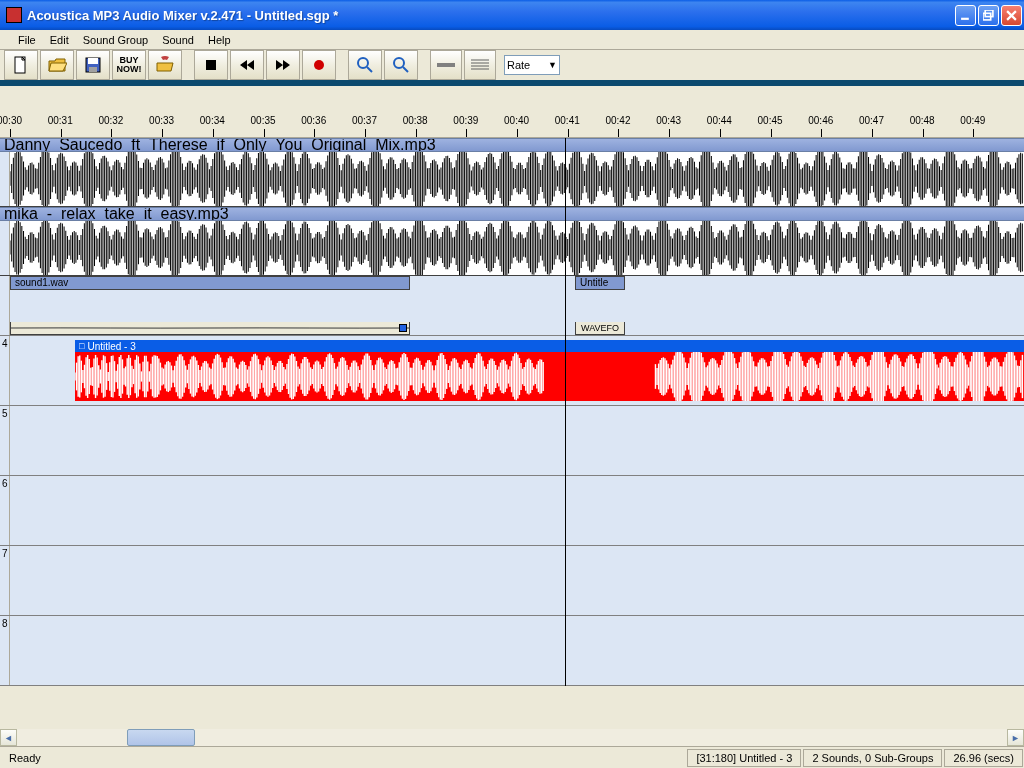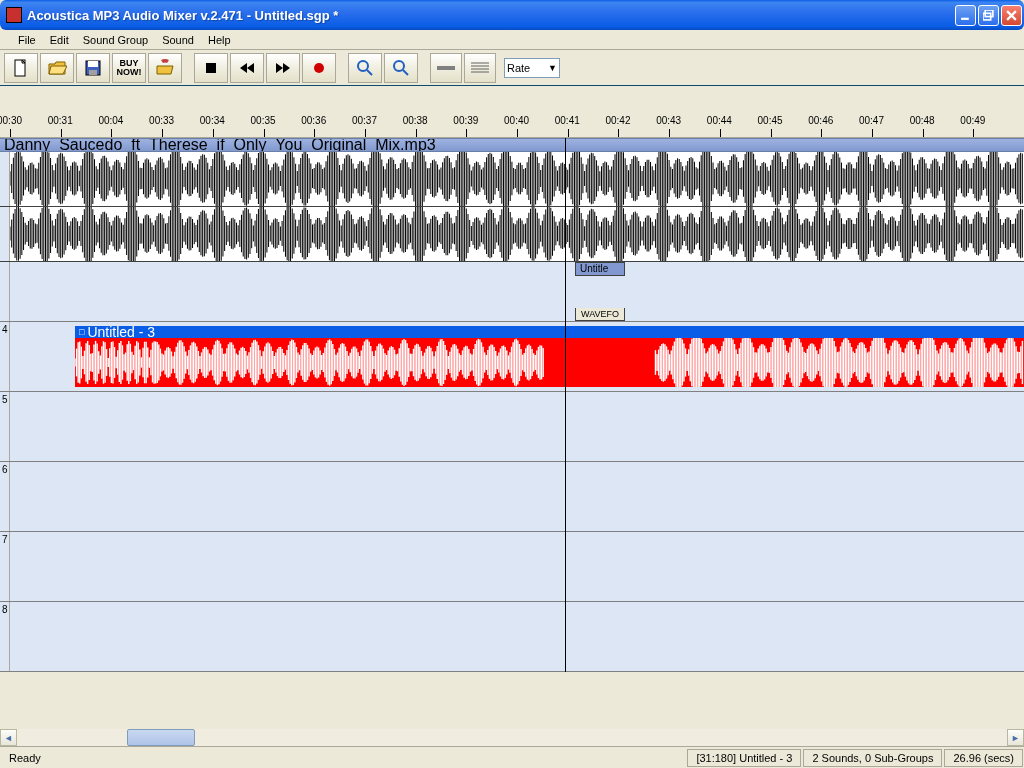--- a/index.html
+++ b/index.html
@@ -1,33 +1,33 @@
 <!DOCTYPE html>
 <html><head>
 <meta charset="utf-8">
 <style>
 * { margin:0; padding:0; box-sizing:border-box; }
 body { font-family:Tahoma,Arial,sans-serif; font-size:11px; background:#ece9d8; width:1024px; height:768px; overflow:hidden; position:relative; }
 
 
-.titlebar { background:linear-gradient(to bottom,#0a5de6 0%,#3d85f0 8%,#2b6fed 40%,#0a5de6 88%,#074bc0 100%); height:30px; display:flex; align-items:center; padding:0 2px 0 6px; color:#fff; font-weight:bold; font-size:13px;border-radius:6px; }
+.titlebar { background:linear-gradient(to bottom,#0a5de6 0%,#3d85f0 8%,#2b6fed 40%,#0a5de6 88%,#074bc0 100%); height:30px; display:flex; align-items:center; padding:0 2px 0 6px; color:#fff; font-weight:bold; font-size:13px; }
 .titlebar .app-icon { width:16px; height:16px; background:#c83030; margin-right:5px; border:1px solid #000; display:inline-block; }
 .titlebar .title-text { flex:1; text-shadow:1px 1px 1px rgba(0,0,0,0.3); }
 .winbtns { display:flex; gap:2px; }
 .winbtn { width:21px; height:21px; border-radius:3px; border:1px solid #fff; display:flex; align-items:center; justify-content:center; color:#fff; font-weight:bold; font-size:11px; cursor:pointer; }
 .winbtn.min, .winbtn.max { background:linear-gradient(to bottom,#6fa1f2,#2b6fed); }
 .winbtn.close { background:linear-gradient(to bottom,#f88070,#d64830); }
 .winbtn svg { width:11px; height:11px; }
 
 
 .menubar { background:#ece9d8; height:20px; display:flex; align-items:center; padding:0 18px; border-bottom:1px solid #aca899; }
 .menubar span { margin-right:14px; cursor:default; color:#000; }
 
 
-.toolbar { background:#ece9d8; height:36px; display:flex; align-items:center; padding:3px 4px; border-bottom:1px solid #0c4a6e; gap:2px; }
+.toolbar { background:#ece9d8; height:36px; display:flex; align-items:center; padding:3px 4px; border-bottom:6px solid #0c4a6e; gap:2px; }
 .tbtn { width:34px; height:30px; border:1px solid #aca899; background:linear-gradient(to bottom,#fff 0%,#f0eee0 50%,#e4e0c8 100%); display:flex; align-items:center; justify-content:center; cursor:pointer; }
 .tbtn.buy { font-size:9px; font-weight:bold; }
 .tbtn svg { width:20px; height:20px; }
 .tgap { width:8px; }
 .tstatic { height:30px; display:flex; align-items:center; padding:0 4px; border:1px solid #aca899; background:linear-gradient(to bottom,#fff 0%,#f0eee0 50%,#e4e0c8 100%); }
 .rateselect { width:56px; height:20px; border:1px solid #7f9db9; background:#fff; font-size:11px; padding:4px 2px; margin-left:6px; display:flex; align-items:center; justify-content:space-between; }
 .rateselect .arrow { font-size:9px; }
 
 
 .ruler { height:52px; background:#ece9d8; border-bottom:1px solid #aca899; position:relative; overflow:hidden; }
@@ -53,21 +53,21 @@
 
 .empty-row { height:70px; background:#dce6f4; border-bottom:1px solid #808080; position:relative; }
 .empty-row .gutter { position:absolute; left:0; top:0; bottom:0; width:10px; border-right:1px solid #aca899; }
 
 .clip { position:absolute; top:0; bottom:0; }
 .clip .clip-title { height:14px; background:#8199d0; font-size:10px; padding:0 4px; color:#000; border:1px solid #404040; white-space:nowrap; overflow:hidden; }
 .clip .clip-body { position:absolute; top:14px; bottom:0; left:0; right:0; background:#ece9d8; border:1px solid #404040; border-top:none; display:flex; align-items:center; justify-content:center; font-size:9px; overflow:hidden;margin-top:32px; }
 .clip-body.almost-flat svg { width:100%; height:100%; }
 
 .untitled-clip { position:absolute; top:4px; bottom:4px; }
-.untitled-clip .ut-title { height:12px; background:#0a5de6; color:#fff; font-size:14px; padding:0 4px; display:flex; align-items:center; }
+.untitled-clip .ut-title { height:12px; background:#0a5de6; color:#fff; font-size:10px; padding:0 4px; display:flex; align-items:center; }
 .untitled-clip .ut-title::before { content:"□"; margin-right:3px; font-size:9px; }
 .untitled-clip .ut-wave { position:absolute; top:12px; bottom:0; left:0; right:0; background:#ff0000; overflow:hidden; }
 
 
 .playhead { position:absolute; top:0; bottom:0; width:1px; background:#000; left:565px; }
 
 
 .hscroll { position:absolute; left:0; right:0; bottom:22px; height:17px; background:#f0f0e8; display:flex; }
 .hscroll .sbtn { width:17px; height:17px; background:linear-gradient(to bottom,#fdfdfa,#e6e6d8); border:1px solid #b8b8a0; display:flex; align-items:center; justify-content:center; font-size:9px; color:#4a6ea9; }
 .hscroll .strack { flex:1; background:#f0ede0; position:relative; }
@@ -200,21 +200,21 @@
 
 <div class="ruler">
   <div class="ruler-ticks" id="ruler-ticks">
       <div class="rtick">
         <span>00:30</span>
       </div>
       <div class="rtick">
         <span>00:31</span>
       </div>
       <div class="rtick">
-        <span>00:04</span>
+        <span>00:32</span>
       </div>
       <div class="rtick">
         <span>00:33</span>
       </div>
       <div class="rtick">
         <span>00:34</span>
       </div>
       <div class="rtick">
         <span>00:35</span>
       </div>
@@ -865,20 +865,21 @@
           <line x1="988.3333333333334" y1="17.009493684159747" x2="988.3333333333334" y2="36.99050631584025" stroke="#000" stroke-width="1"></line>
           <line x1="990" y1="16.615028144859266" x2="990" y2="37.38497185514073" stroke="#000" stroke-width="1"></line>
           <line x1="991.6666666666666" y1="10.991623859044978" x2="991.6666666666666" y2="43.00837614095502" stroke="#000" stroke-width="1"></line>
           <line x1="993.3333333333334" y1="5.980679743162657" x2="993.3333333333334" y2="48.01932025683735" stroke="#000" stroke-width="1"></line>
           <line x1="995" y1="2.366205110612416" x2="995" y2="51.63379488938759" stroke="#000" stroke-width="1"></line>
           <line x1="996.6666666666666" y1="0.7484414125894538" x2="996.6666666666666" y2="53.25155858741054" stroke="#000" stroke-width="1"></line>
           <line x1="998.3333333333334" y1="1.4612801526341244" x2="998.3333333333334" y2="52.538719847365876" stroke="#000" stroke-width="1"></line>
         </svg></div>
   </div>
 
+  <div class="track-header">mika_-_relax_take_it_easy.mp3</div>
   <div class="waveform-row">
     <div class="gutter"></div>
     <div class="wave"><svg class="wavebars" id="wf2" preserveAspectRatio="none" viewBox="0 0 1000 55">
           <line x1="0" y1="19.8" x2="0" y2="34.2" stroke="#000" stroke-width="1"></line>
           <line x1="1.6666666666666667" y1="12.80272301595637" x2="1.6666666666666667" y2="41.197276984043626" stroke="#000" stroke-width="1"></line>
           <line x1="3.3333333333333335" y1="6.638834250767861" x2="3.3333333333333335" y2="47.36116574923214" stroke="#000" stroke-width="1"></line>
           <line x1="5" y1="2.0303006420583074" x2="5" y2="51.96969935794169" stroke="#000" stroke-width="1"></line>
           <line x1="6.666666666666667" y1="-0.508689694786753" x2="6.666666666666667" y2="54.50868969478675" stroke="#000" stroke-width="1"></line>
           <line x1="8.333333333333334" y1="-0.7399961330025775" x2="8.333333333333334" y2="54.73999613300258" stroke="#000" stroke-width="1"></line>
           <line x1="10" y1="1.2675185098568988" x2="10" y2="52.7324814901431" stroke="#000" stroke-width="1"></line>
@@ -1473,20 +1474,30 @@
           <line x1="991.6666666666666" y1="11.631958904683179" x2="991.6666666666666" y2="42.36804109531682" stroke="#000" stroke-width="1"></line>
           <line x1="993.3333333333334" y1="6.821452553436153" x2="993.3333333333334" y2="47.17854744656385" stroke="#000" stroke-width="1"></line>
           <line x1="995" y1="3.35155690618792" x2="995" y2="50.64844309381208" stroke="#000" stroke-width="1"></line>
           <line x1="996.6666666666666" y1="1.7985037560858785" x2="996.6666666666666" y2="52.20149624391412" stroke="#000" stroke-width="1"></line>
           <line x1="998.3333333333334" y1="2.482828946528759" x2="998.3333333333334" y2="51.517171053471245" stroke="#000" stroke-width="1"></line>
         </svg></div>
   </div>
 
   <div class="clip-row">
     <div class="gutter"></div>
+    <div class="clip" style="left:10px;width:400px">
+      <div class="clip-title">sound1.wav</div>
+      <div class="clip-body almost-flat">
+        <svg viewBox="0 0 400 46" preserveAspectRatio="none">
+            <line x1="0" y1="23" x2="400" y2="23" stroke="#404040" stroke-width="1"></line>
+            <path d="M0 23 Q50 21 100 23 T200 23 T300 23 T400 23" stroke="#404040" fill="none"></path>
+          </svg>
+        <div style="position:absolute;right:2px;bottom:2px;width:8px;height:8px;background:#2060e0;border:1px solid #000"></div>
+      </div>
+    </div>
     <div class="clip" style="left:575px;width:50px">
       <div class="clip-title">Untitle</div>
       <div class="clip-body">WAVEFO</div>
     </div>
   </div>
 
   <div class="empty-row track4">
     <div class="gutter"></div>
     <span class="lblnum">4</span>
     <div class="untitled-clip" style="left:75px;right:0">

